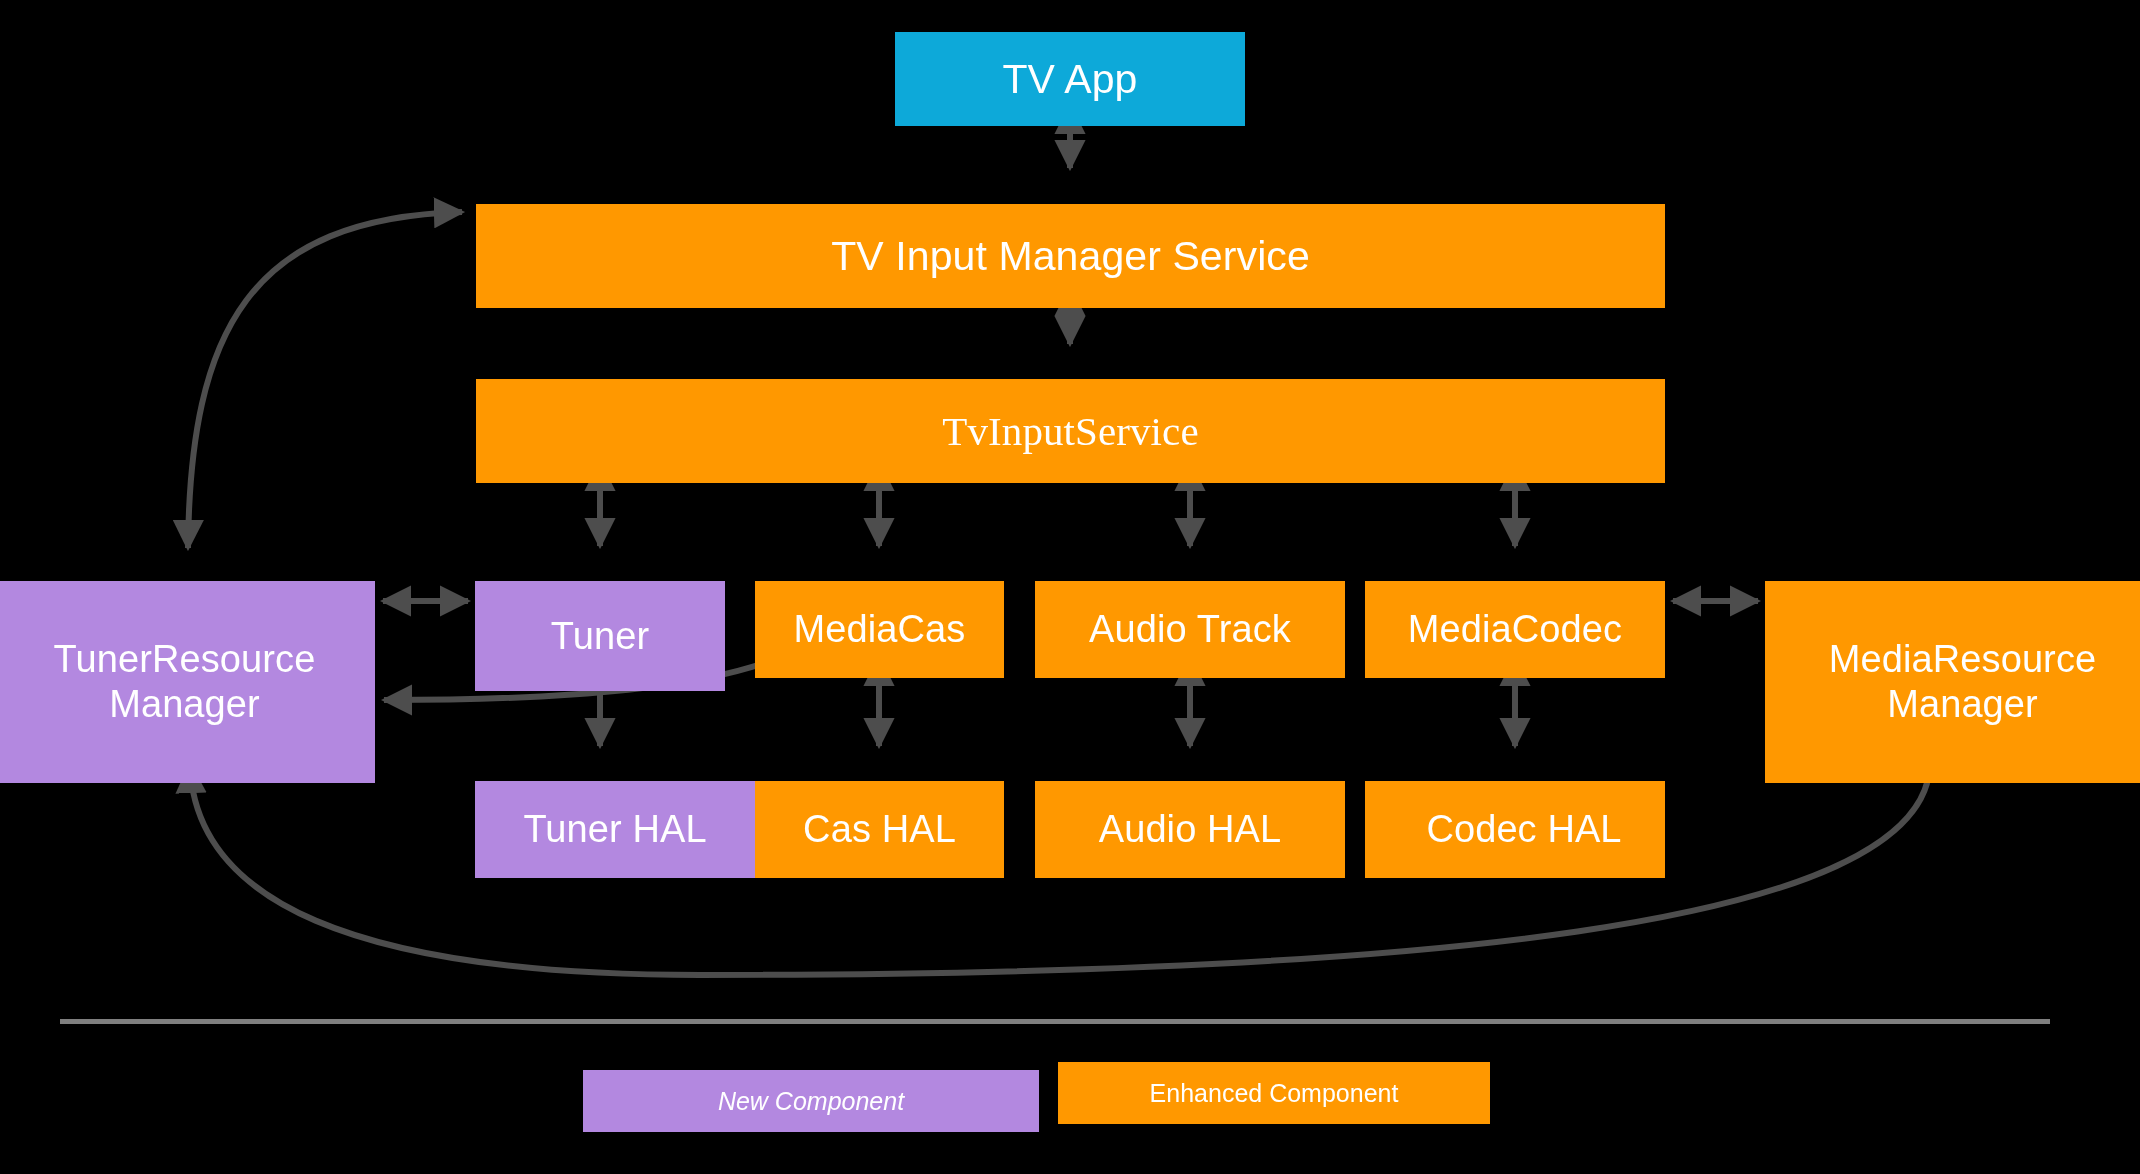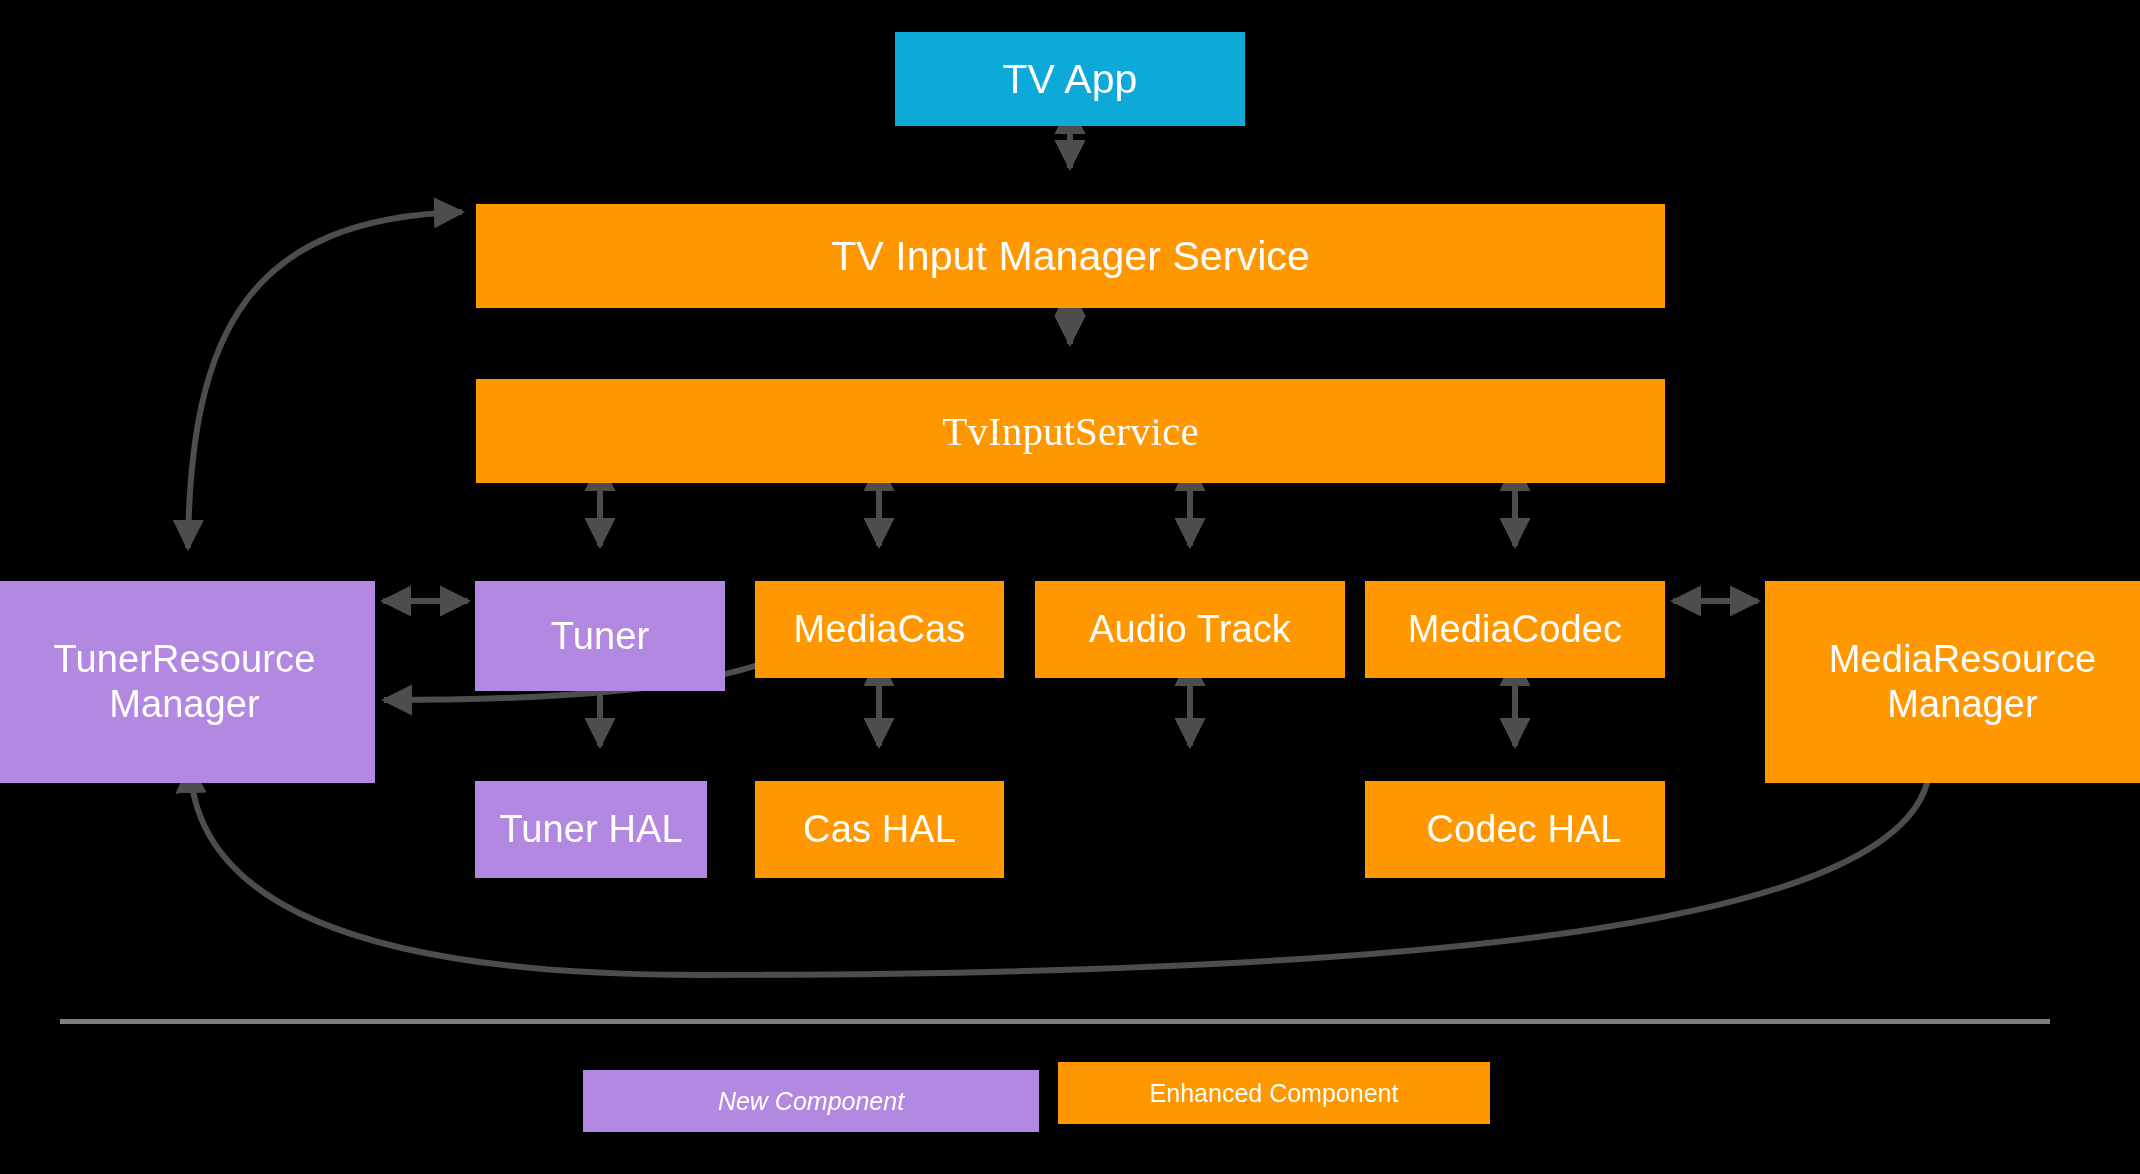--- a/index.html
+++ b/index.html
@@ -39,21 +39,21 @@
   .n-tims       { left: 476px;  top: 176px;  width: 1189px; height: 104px; background: #ff9800; font-size: 41px; }
   .n-tvinput    { left: 476px;  top: 351px;  width: 1189px; height: 104px; background: #ff9800; font-size: 41px; font-family: Liberation Serif, serif; }
 
   .n-trm        { left: -6px;   top: 553px;  width: 381px; height: 202px; background: #b388e0; font-size: 38px; }
   .n-tuner      { left: 475px;  top: 553px;  width: 250px; height: 110px;  background: #b388e0; font-size: 38px; }
   .n-mediacas   { left: 755px;  top: 553px;  width: 249px; height: 97px;  background: #ff9800; font-size: 38px; }
   .n-audiotrack { left: 1035px; top: 553px;  width: 310px; height: 97px;  background: #ff9800; font-size: 38px; }
   .n-mediacodec { left: 1365px; top: 553px;  width: 300px; height: 97px;  background: #ff9800; font-size: 38px; }
   .n-mrm        { left: 1765px; top: 553px;  width: 395px; height: 202px; background: #ff9800; font-size: 38px; }
 
-  .n-tunerhal   { left: 475px;  top: 753px;  width: 232px; height: 97px;  background: #b388e0; font-size: 38px; }
+  .n-tunerhal   { left: 475px;  top: 753px;  width: 280px; height: 97px;  background: #b388e0; font-size: 38px; }
   .n-cashal     { left: 755px;  top: 753px;  width: 249px; height: 97px;  background: #ff9800; font-size: 38px; }
   .n-audiohal   { left: 1035px; top: 753px;  width: 310px; height: 97px;  background: #ff9800; font-size: 38px; }
   .n-codechal   { left: 1365px; top: 753px;  width: 300px; height: 97px;  background: #ff9800; font-size: 38px; padding-left: 18px; }
 
   .divider {
     position: absolute;
     left: 60px;
     top: 1019px;
     width: 1990px;
     height: 5px;
@@ -139,20 +139,21 @@
 
   <div class="node n-mediacodec">MediaCodec</div>
 
   <div class="node n-mrm">MediaResource
 Manager</div>
 
   <div class="node n-tunerhal">Tuner HAL</div>
 
   <div class="node n-cashal">Cas HAL</div>
 
+  <div class="node n-audiohal">Audio HAL</div>
 
   <div class="node n-codechal">Codec HAL</div>
 
   <div class="divider"></div>
 
   <div class="legend-item lg-new">New Component</div>
 
   <div class="legend-item lg-enhanced">Enhanced Component</div>
 
 </div>

